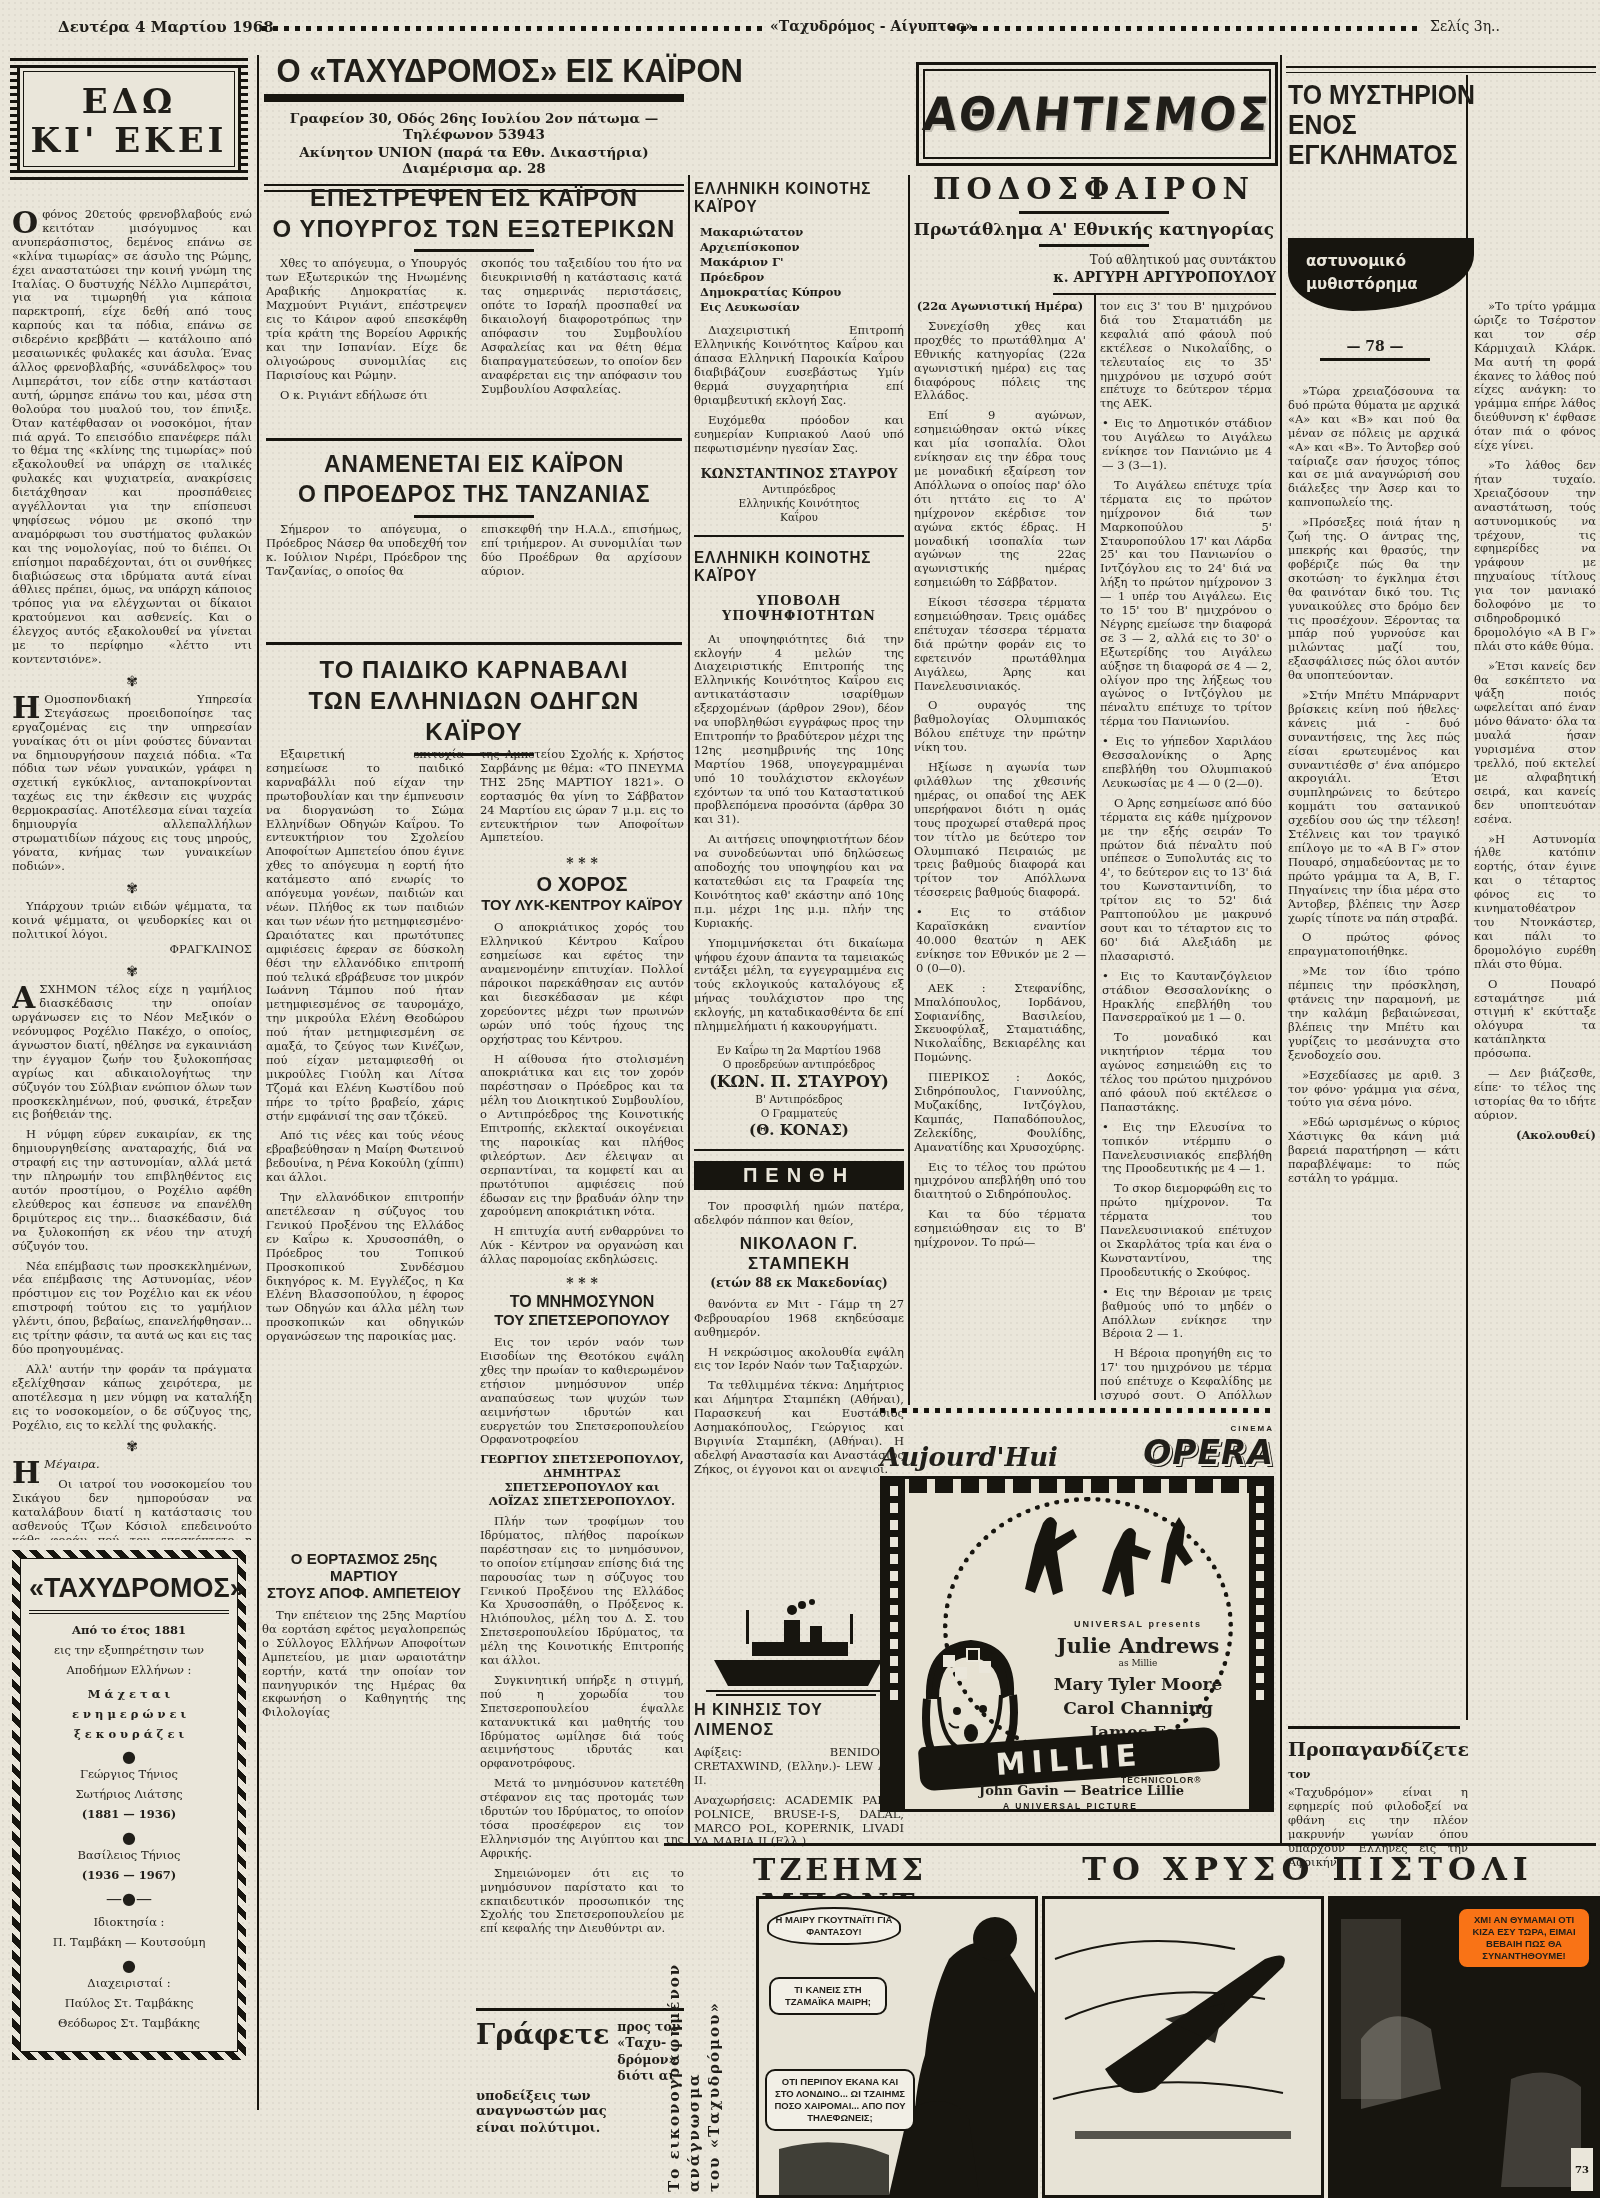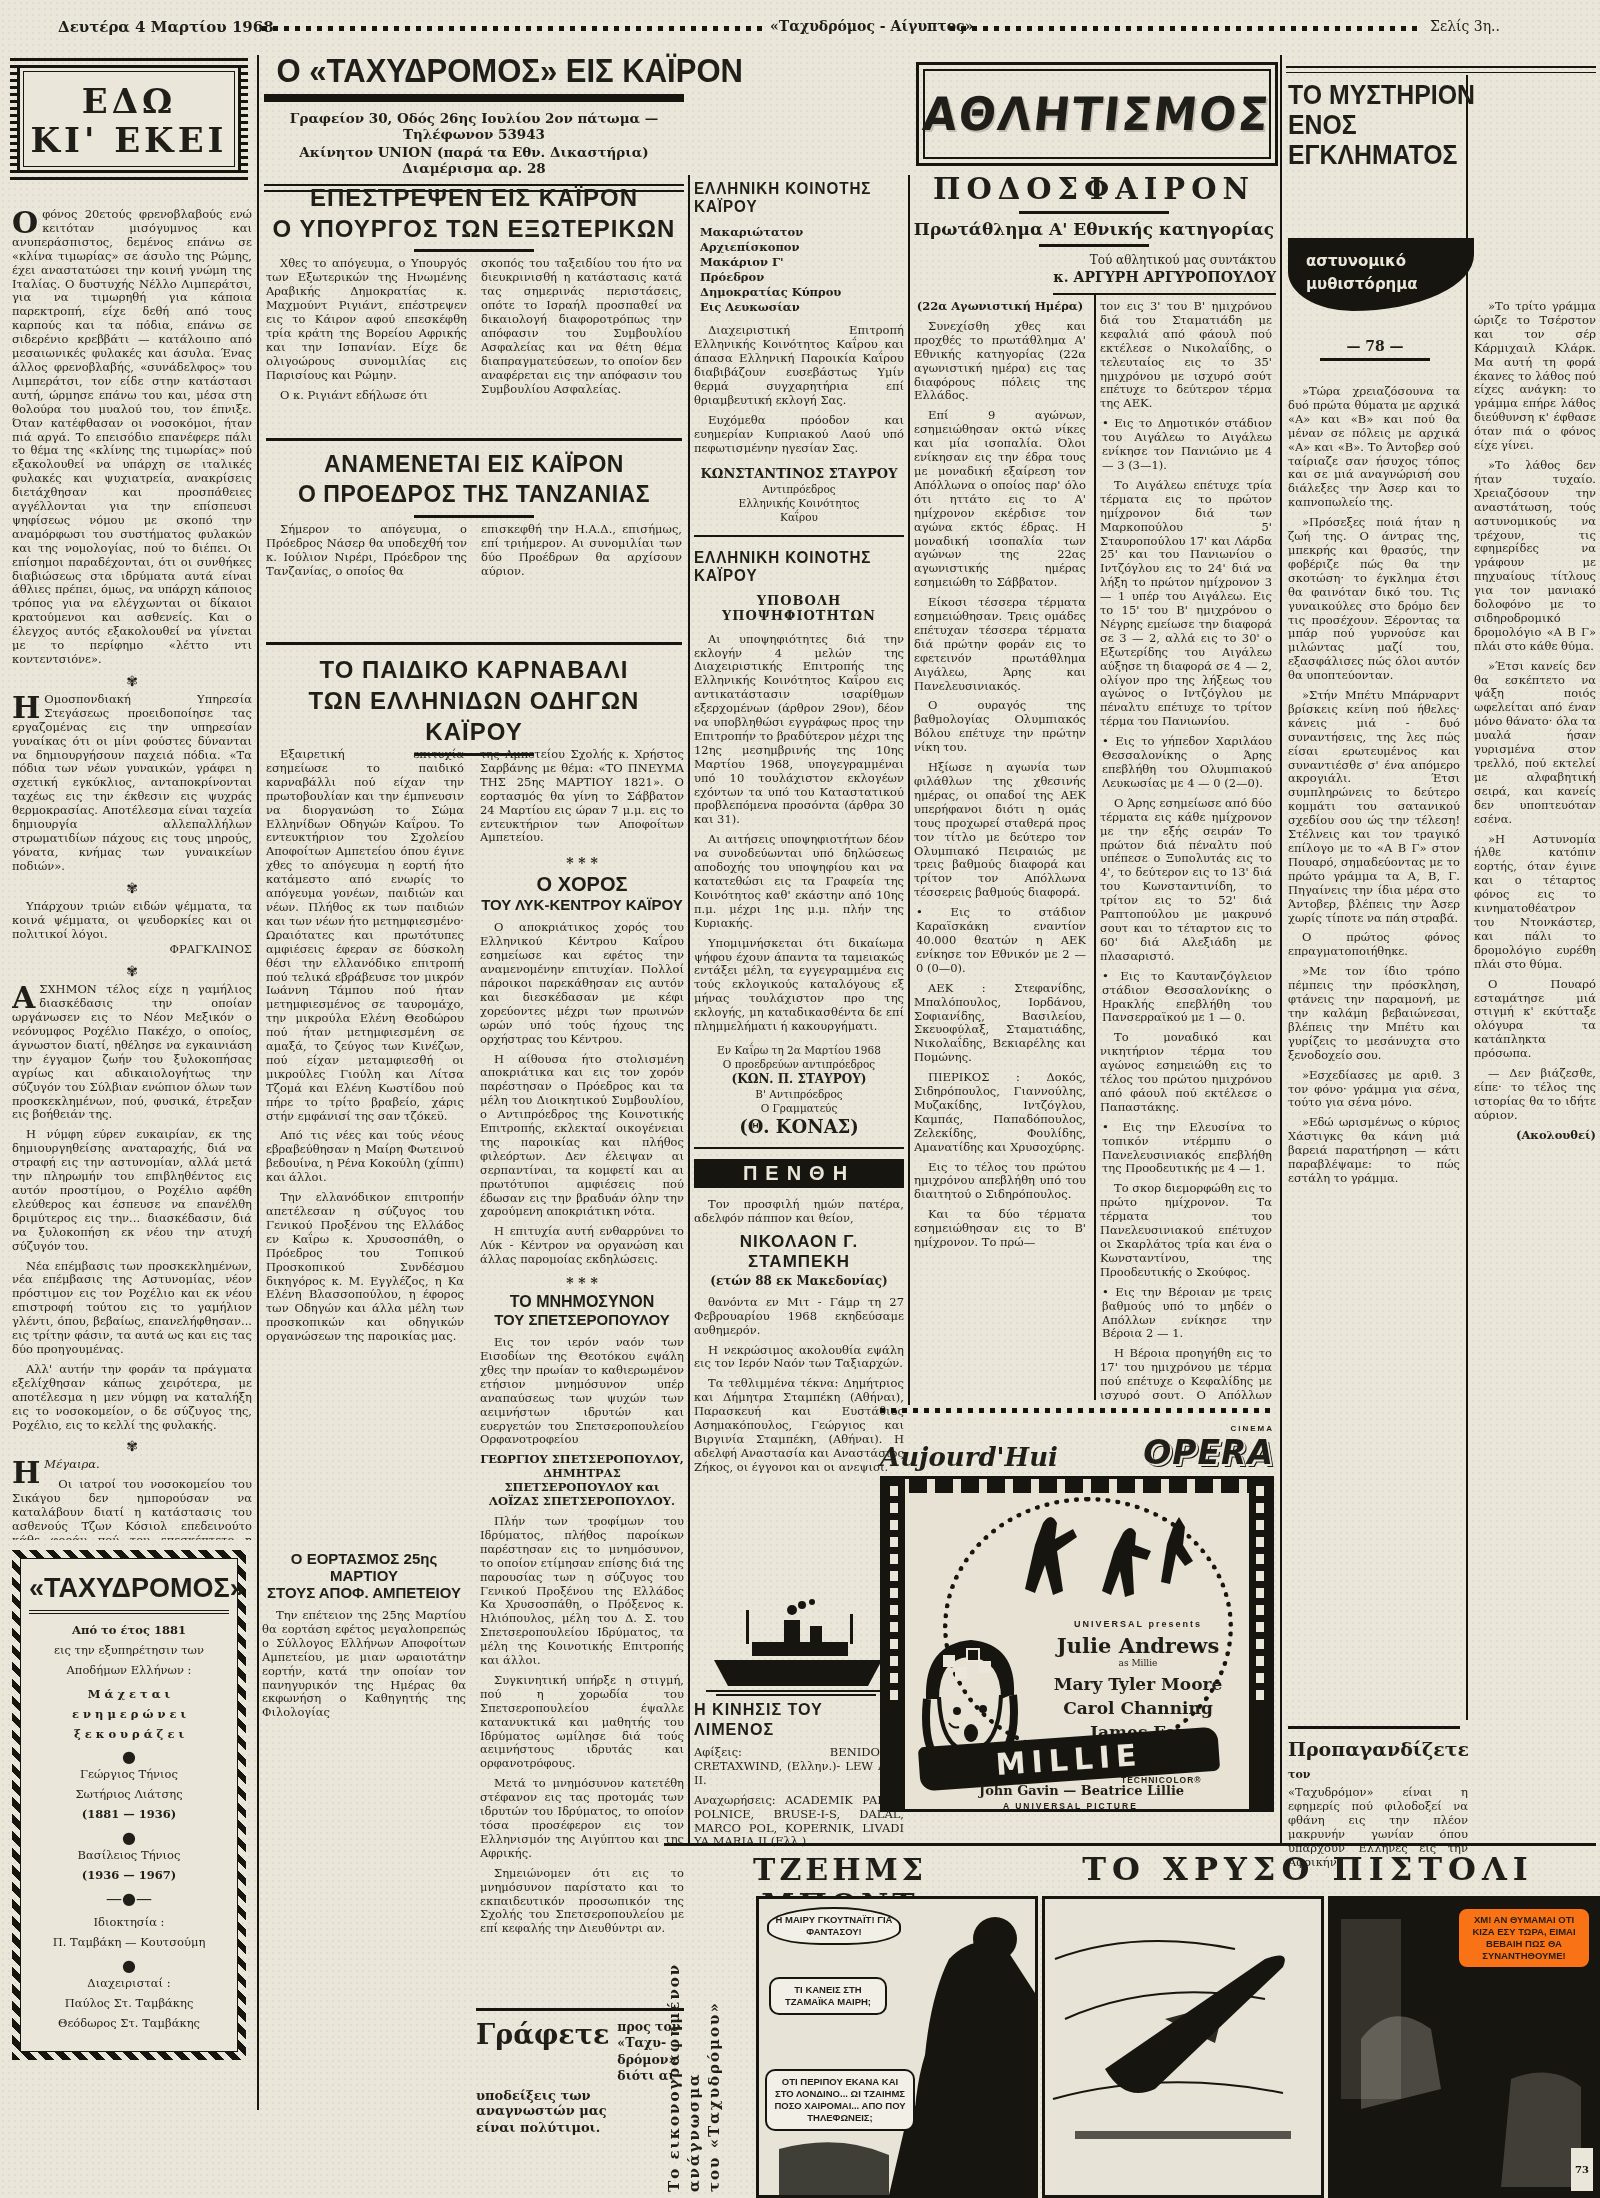--- a/index.html
+++ b/index.html
@@ -225,24 +225,24 @@
     <p class="sig small">Ελληνικής Κοινότητος</p>
     <p class="sig small">Καΐρου</p>
     <div class="rule" style="height:2px;margin:12px 0;"></div>
     <p class="stencil" style="font-size:16px;margin:0 0 8px 0;">ΕΛΛΗΝΙΚΗ ΚΟΙΝΟΤΗΣ ΚΑΪΡΟΥ</p>
     <p class="center" style="font-weight:bold;font-size:13px;letter-spacing:1px;margin:4px 0 10px 0;">ΥΠΟΒΟΛΗ ΥΠΟΨΗΦΙΟΤΗΤΩΝ</p>
     <p class="t">Αι υποψηφιότητες διά την εκλογήν 4 μελών της Διαχειριστικής Επιτροπής της Ελληνικής Κοινότητος Καΐρου εις αντικατάστασιν ισαρίθμων εξερχομένων (άρθρον 29ον), δέον να υποβληθώσι εγγράφως προς την Επιτροπήν το βραδύτερον μέχρι της 12ης μεσημβρινής της 10ης Μαρτίου 1968, υπογεγραμμέναι υπό 10 τουλάχιστον εκλογέων εχόντων τα υπό του Καταστατικού προβλεπόμενα προσόντα (άρθρα 30 και 31).</p>
     <p class="t">Αι αιτήσεις υποψηφιοτήτων δέον να συνοδεύωνται υπό δηλώσεως αποδοχής του υποψηφίου και να κατατεθώσι εις τα Γραφεία της Κοινότητος καθ' εκάστην από 10ης π.μ. μέχρι 1ης μ.μ. πλήν της Κυριακής.</p>
     <p class="t">Υπομιμνήσκεται ότι δικαίωμα ψήφου έχουν άπαντα τα ταμειακώς εντάξει μέλη, τα εγγεγραμμένα εις τούς εκλογικούς καταλόγους εξ μήνας τουλάχιστον προ της εκλογής, μη καταδικασθέντα δε επί πλημμελήματι ή κακουργήματι.</p>
     <p class="sig small" style="margin-top:10px;">Εν Καΐρω τη 2α Μαρτίου 1968</p>
     <p class="sig small">Ο προεδρεύων αντιπρόεδρος</p>
-    <p class="sig" style="font-weight:bold;font-size:12px;">(ΚΩΝ. Π. ΣΤΑΥΡΟΥ)</p>
+    <p class="sig" style="font-weight:bold;font-size:16px;">(ΚΩΝ. Π. ΣΤΑΥΡΟΥ)</p>
     <p class="sig small">Β' Αντιπρόεδρος</p>
     <p class="sig small">Ο Γραμματεύς</p>
-    <p class="sig" style="font-weight:bold;font-size:18px;">(Θ. ΚΟΝΑΣ)</p>
+    <p class="sig" style="font-weight:bold;font-size:15px;">(Θ. ΚΟΝΑΣ)</p>
     <div class="rule" style="height:2px;margin:10px 0;"></div>
     <div class="penthi">ΠΕΝΘΗ</div>
     <p class="t" style="margin-top:10px;">Τον προσφιλή ημών πατέρα, αδελφόν πάππον και θείον,</p>
     <p class="hl stencil center" style="font-size:17px;transform:none;margin:6px 0 2px 0;">ΝΙΚΟΛΑΟΝ Γ. ΣΤΑΜΠΕΚΗ</p>
     <p class="center" style="font-size:12px;font-weight:bold;margin:0 0 8px 0;">(ετών 88 εκ Μακεδονίας)</p>
     <p class="t">θανόντα εν Μιτ - Γάμρ τη 27 Φεβρουαρίου 1968 εκηδεύσαμε αυθημερόν.</p>
     <p class="t">Η νεκρώσιμος ακολουθία εψάλη εις τον Ιερόν Ναόν των Ταξιαρχών.</p>
     <p class="t">Τα τεθλιμμένα τέκνα: Δημήτριος και Δήμητρα Σταμπέκη (Αθήναι), Παρασκευή και Ευστάθιος Ασημακόπουλος, Γεώργιος και Βιργινία Σταμπέκη, (Αθήναι). Η αδελφή Αναστασία και Αναστάσιος Ζήκος, οι έγγονοι και οι ανεψιοί.</p>
   </div>
 

